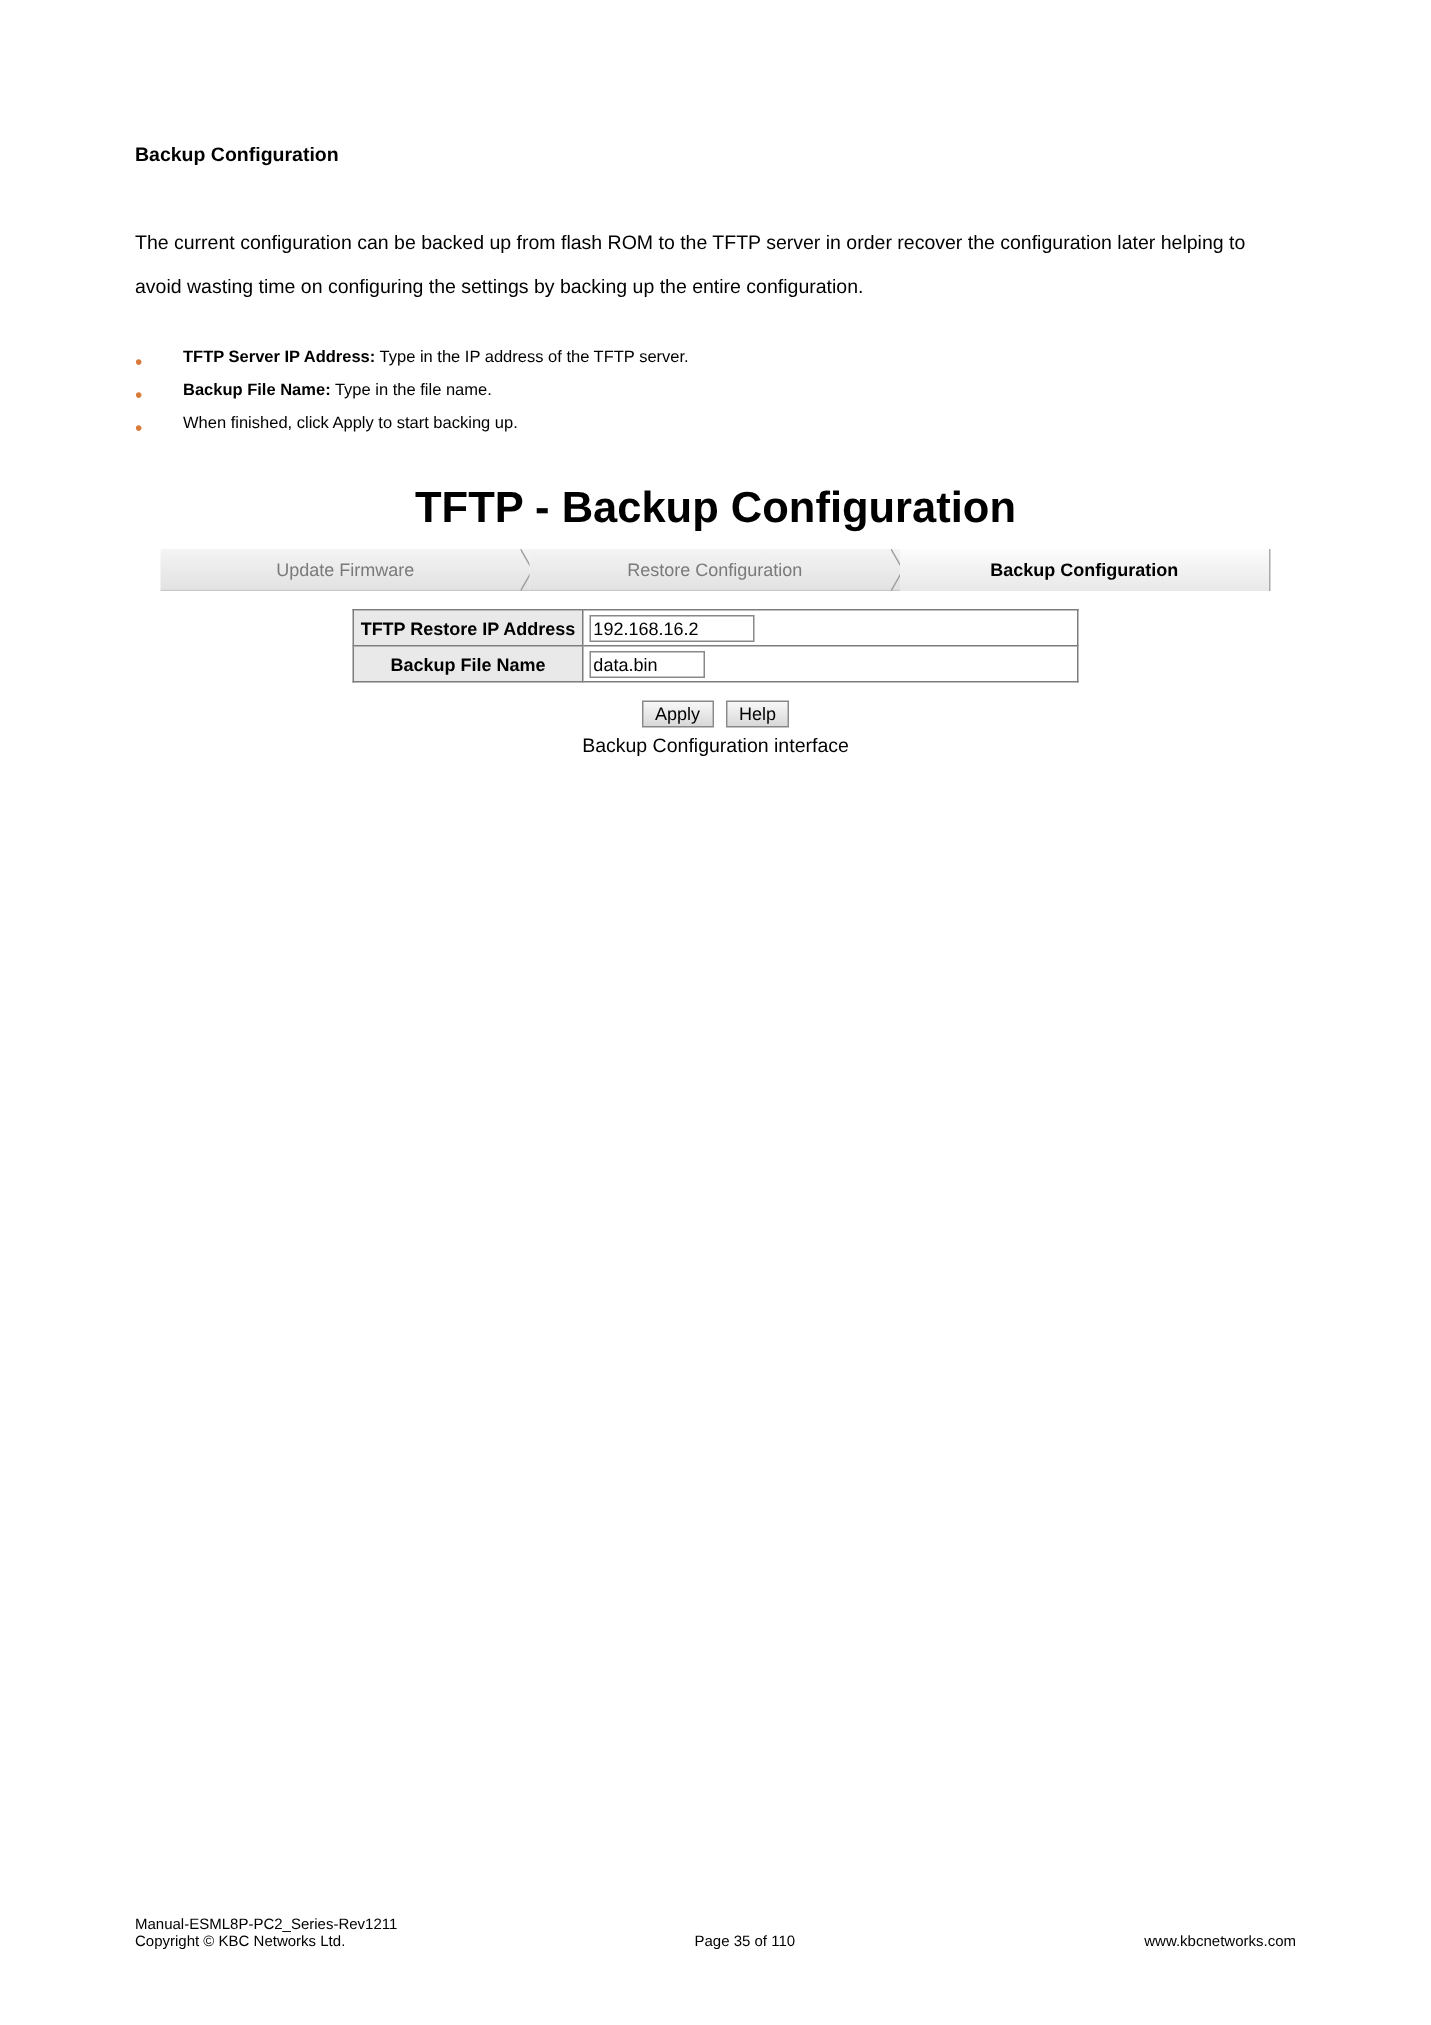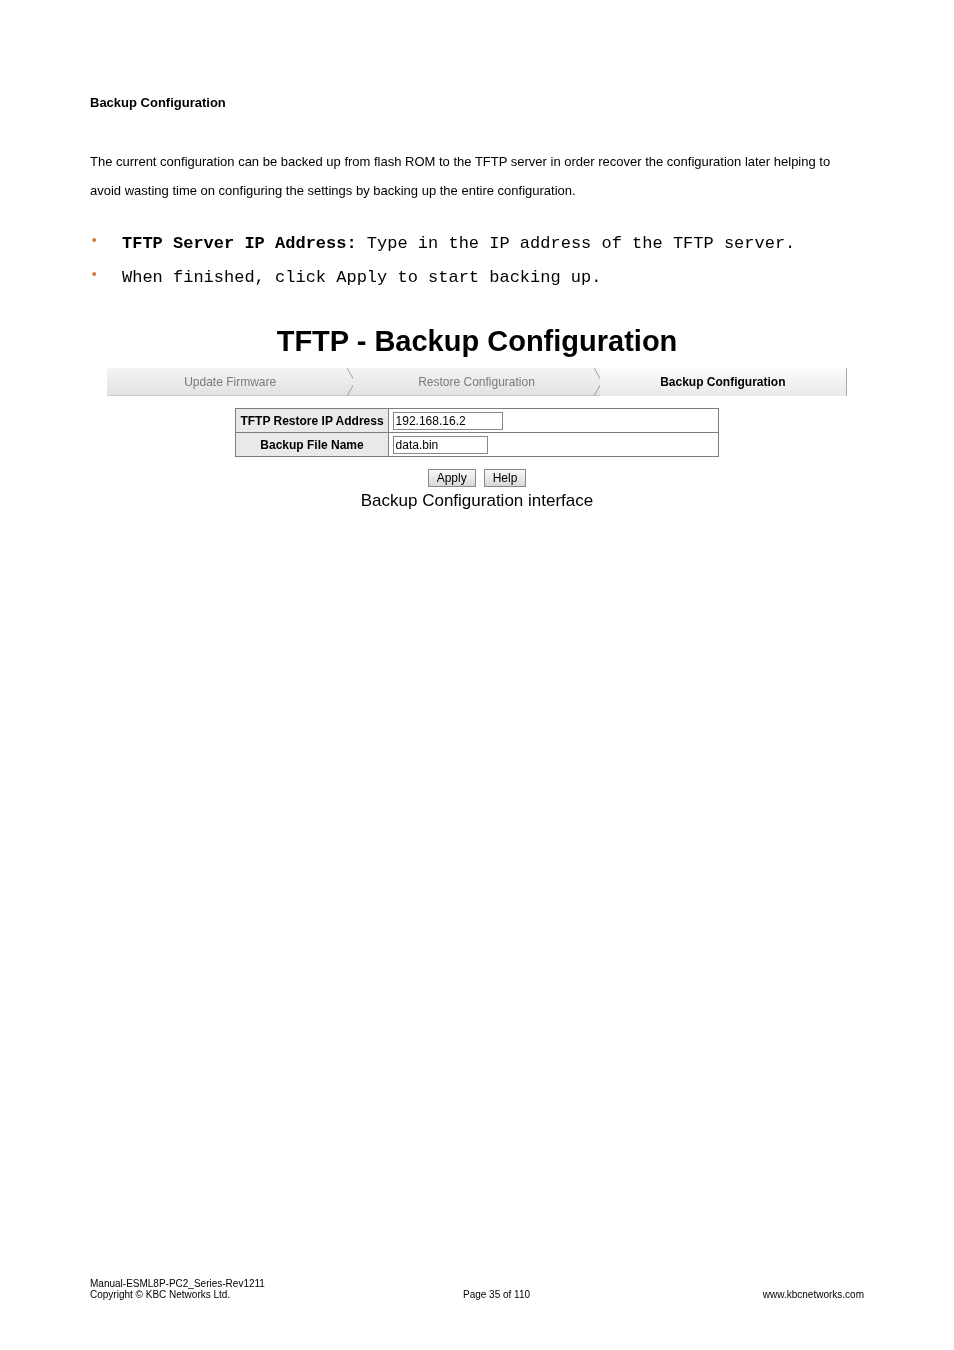--- a/index.html
+++ b/index.html
@@ -25,23 +25,22 @@
   }
   ul.bullets {
     list-style: none;
     padding-left: 0;
     margin-left: -30px;
     margin-bottom: 30px;
   }
   ul.bullets li {
     position: relative;
     padding-left: 62px;
-    font-size: 17px;
+    font-size: 11px;
     line-height: 2.0;
-    font-family: Liberation Mono, monospace;
   }
   ul.bullets li::before {
     content: "•";
     position: absolute;
     left: 30px;
     top: 0;
     color: #d97b3a;
     font-size: 14px;
   }
   .bold { font-weight: bold; }
@@ -121,39 +120,39 @@
     width: 330px;
     margin-left: 48px;
   }
   .text-input {
     font-family: Verdana, sans-serif;
     font-size: 12px;
     border: 1px solid #888;
     padding: 1px 2px;
     width: 110px;
   }
-  .text-input.wide { width: 95px; }
+  .text-input.wide { width: 77px; }
 
   .buttons-row {
     display: flex;
     justify-content: center;
     gap: 8px;
     margin-bottom: 4px;
   }
   .btn {
     font-family: Verdana, sans-serif;
     font-size: 12px;
     background: linear-gradient(#f8f8f8, #d8d8d8);
     border: 1px solid #888;
     padding: 1px 8px;
     cursor: pointer;
   }
   .caption {
     text-align: center;
-    font-size: 17px;
+    font-size: 13px;
     margin-top: 4px;
   }
 
   .footer {
     position: absolute;
     left: 90px;
     right: 90px;
     bottom: 50px;
     font-size: 10px;
     color: #000;
@@ -169,20 +168,23 @@
 </head>
 <body>
 
 <div class="section-title">Backup Configuration</div>
 
 <p class="para">The current configuration can be backed up from flash ROM to the TFTP server in order recover the configuration later helping to avoid wasting time on configuring the settings by backing up the entire configuration.</p>
 
 <ul class="bullets">
   <li>
     <span class="bold">TFTP Server IP Address:</span><span> Type in the IP address of the TFTP server.</span>
+  </li>
+  <li>
+    <span class="bold">Backup File Name:</span><span> Type in the file name.</span>
   </li>
   <li>
     <span>When finished, click Apply to start backing up.</span>
   </li>
 </ul>
 
 <div class="figure-title">TFTP - Backup Configuration</div>
 
 <div class="tabs-wrap">
   <div class="tabs">

